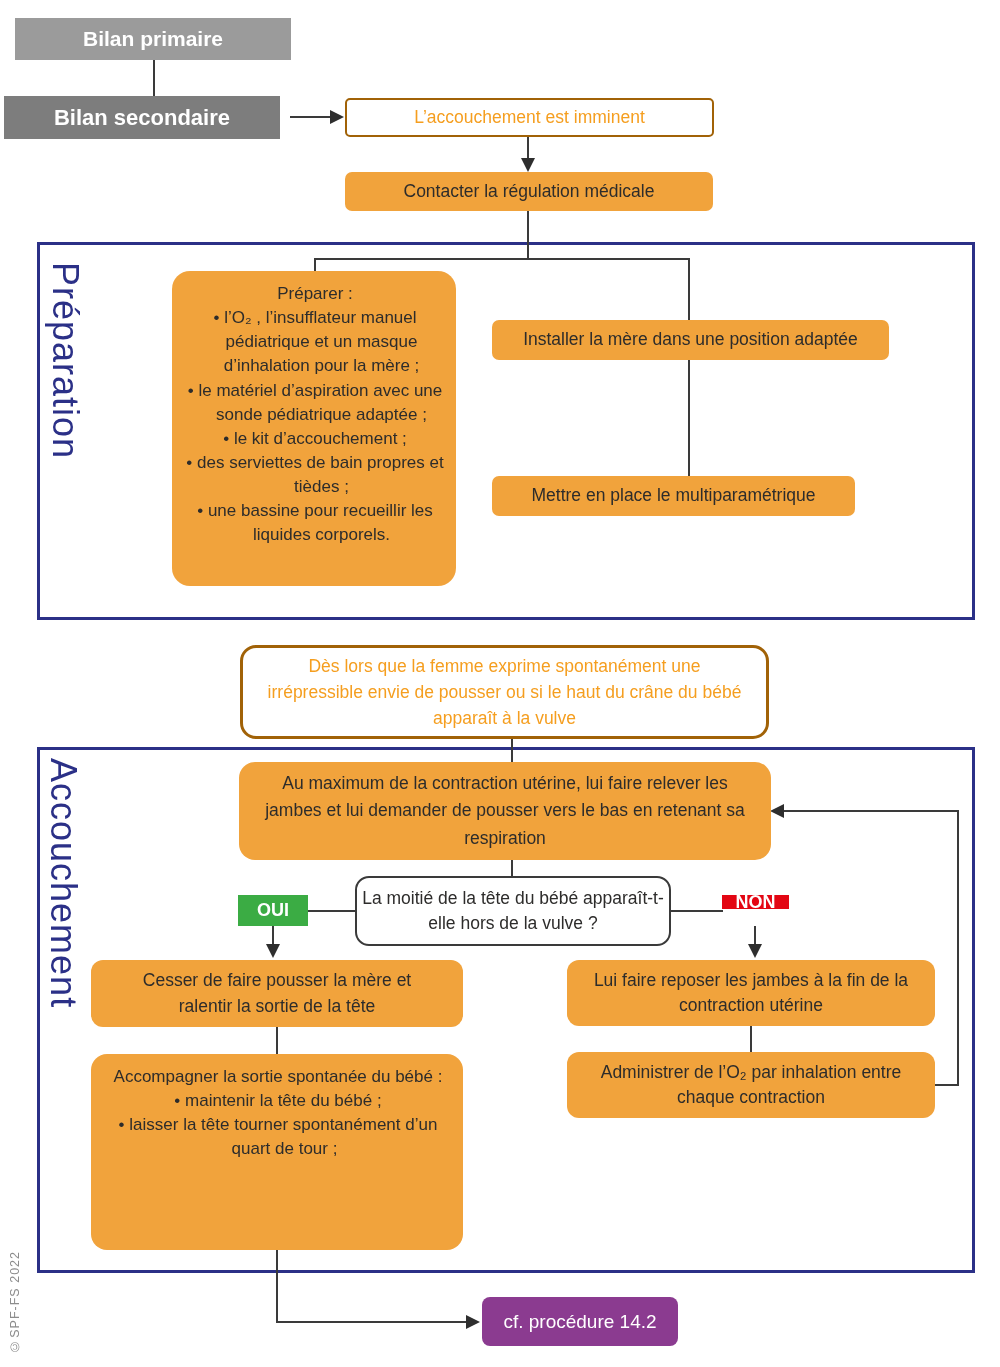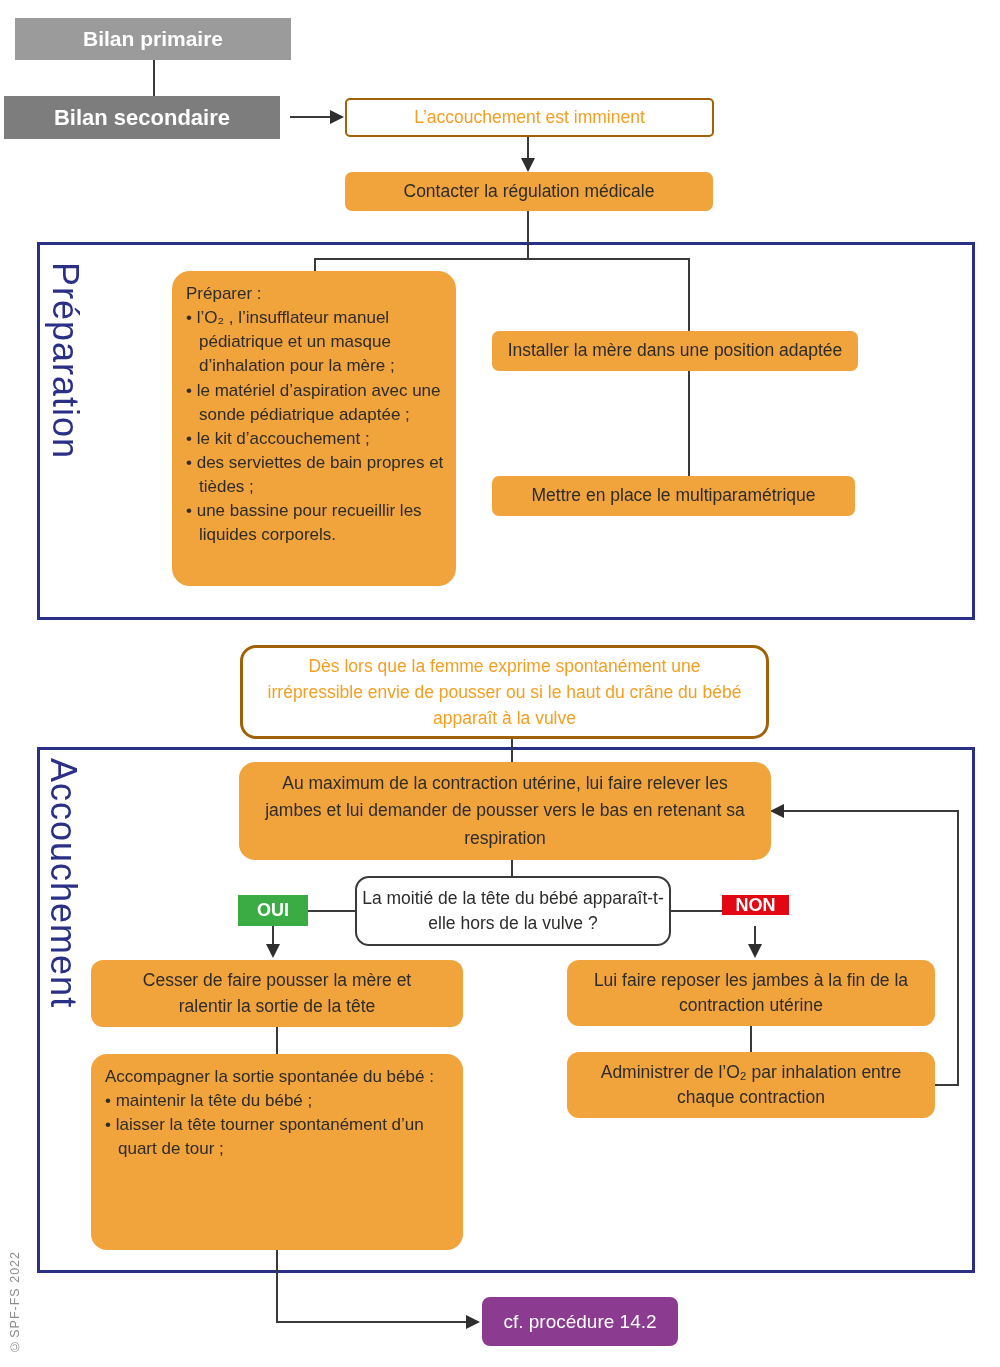--- a/index.html
+++ b/index.html
@@ -18,21 +18,21 @@
   .white-outline { background:#ffffff; border:2.5px solid #3A3A3A; color:#2D2C2B; font-size:17.5px; line-height:1.45; }
   .badge { color:#ffffff; font-weight:bold; font-size:18px; }
   .purple-fill { background:#8B3B90; color:#ffffff; font-size:19px; }
   .r5  { border-radius:5px; }
   .r7  { border-radius:7px; }
   .r12 { border-radius:12px; }
   .r16 { border-radius:16px; }
   .r18 { border-radius:18px; }
 
   
-  .listbox { display:block; text-align:left; font-size:17px; line-height:1.42; padding:11px 12px 10px 14px; }
+  .listbox { display:block; text-align:center; font-size:17px; line-height:1.42; padding:11px 12px 10px 14px; }
   .listbox .b-item { padding-left:13px; text-indent:-13px; }
   .listbox .b-item::before { content:"\2022\00a0"; }
 
   
   .section { position:absolute; box-sizing:border-box; border:3px solid #2B3087; background:transparent; }
   .vlabel {
     position:absolute; writing-mode:vertical-rl; color:#2B3087;
     font-size:36px; letter-spacing:1px; white-space:nowrap;
   }
 
@@ -95,29 +95,29 @@
   <div class="node orange-fill r7" style="left:345px; top:172px; width:368px; height:39px;">Contacter la régulation médicale</div>
 
   <div class="node orange-fill r18 listbox" style="left:172px; top:271px; width:284px; height:315px;">
     <div>Préparer :</div>
     <div class="b-item">l’O₂ , l’insufflateur manuel pédiatrique et un masque d’inhalation pour la mère ;</div>
     <div class="b-item">le matériel d’aspiration avec une sonde pédiatrique adaptée ;</div>
     <div class="b-item">le kit d’accouchement ;</div>
     <div class="b-item">des serviettes de bain propres et tièdes ;</div>
     <div class="b-item">une bassine pour recueillir les liquides corporels.</div>
   </div>
-  <div class="node orange-fill r7" style="left:492px; top:331px; width:366px; height:40px;">Installer la mère dans une position adaptée</div>
+  <div class="node orange-fill r7" style="left:492px; top:320px; width:397px; height:40px;">Installer la mère dans une position adaptée</div>
   <div class="node orange-fill r7" style="left:492px; top:476px; width:363px; height:40px;">Mettre en place le multiparamétrique</div>
 
   <div class="node orange-outline r16 pad-h" style="left:240px; top:645px; width:529px; height:94px;">Dès lors que la femme exprime spontanément une irrépressible envie de pousser ou si le haut du crâne du bébé apparaît à la vulve</div>
 
   <div class="node orange-fill r16 pad-h" style="left:239px; top:762px; width:532px; height:98px; line-height:1.55;">Au maximum de la contraction utérine, lui faire relever les jambes et lui demander de pousser vers le bas en retenant sa respiration</div>
   <div class="node white-outline" style="left:355px; top:876px; width:316px; height:70px; border-radius:14px;">La moitié de la tête du bébé apparaît-t-elle hors de la vulve ?</div>
   <div class="node badge" style="left:238px; top:895px; width:70px; height:31px; background:#3BAC44;">OUI</div>
-  <div class="node badge" style="left:722px; top:895px; width:67px; height:20px; background:#E30613;">NON</div>
+  <div class="node badge" style="left:722px; top:895px; width:67px; height:14px; background:#E30613;">NON</div>
   <div class="node orange-fill r12 pad-h" style="left:91px; top:960px; width:372px; height:67px;">Cesser de faire pousser la mère et ralentir la sortie de la tête</div>
   <div class="node orange-fill r16 listbox" style="left:91px; top:1054px; width:372px; height:196px;">
     <div>Accompagner la sortie spontanée du bébé :</div>
     <div class="b-item">maintenir la tête du bébé ;</div>
     <div class="b-item">laisser la tête tourner spontanément d’un quart de tour ;</div>
   </div>
   <div class="node orange-fill r12 pad-h" style="left:567px; top:960px; width:368px; height:66px;">Lui faire reposer les jambes à la fin de la contraction utérine</div>
   <div class="node orange-fill r12 pad-h" style="left:567px; top:1052px; width:368px; height:66px;">Administrer de l’O₂ par inhalation entre chaque contraction</div>
 
   <div class="node purple-fill" style="left:482px; top:1297px; width:196px; height:49px; border-radius:8px;">cf. procédure 14.2</div>

